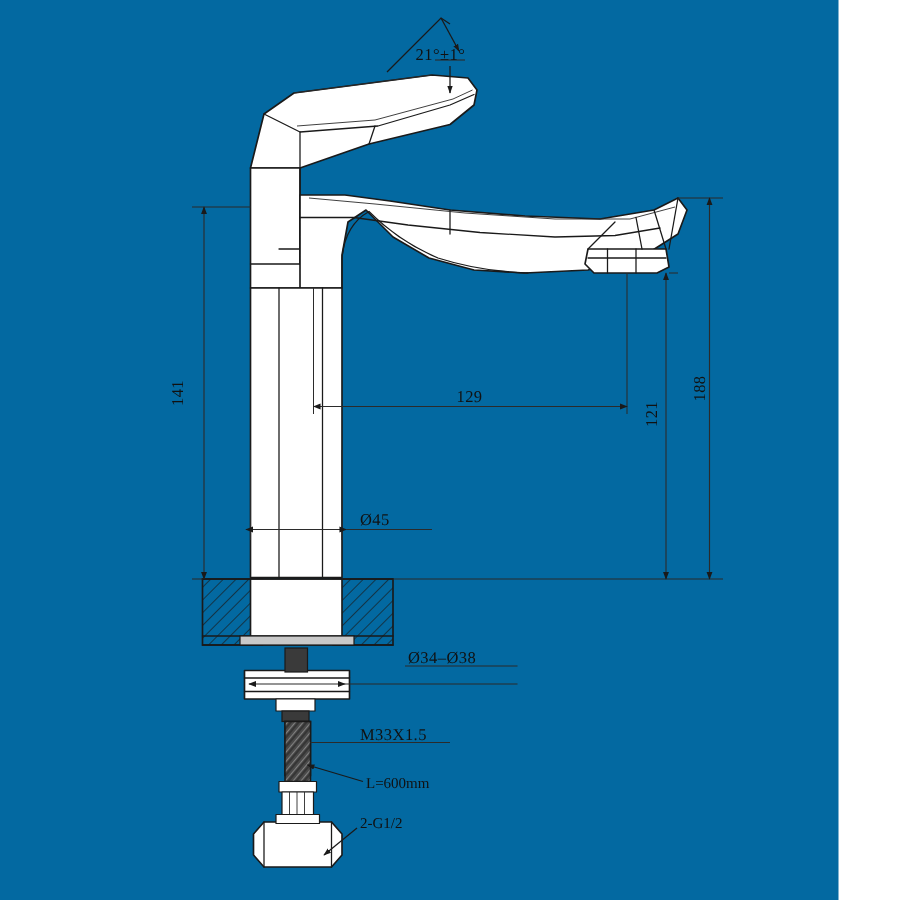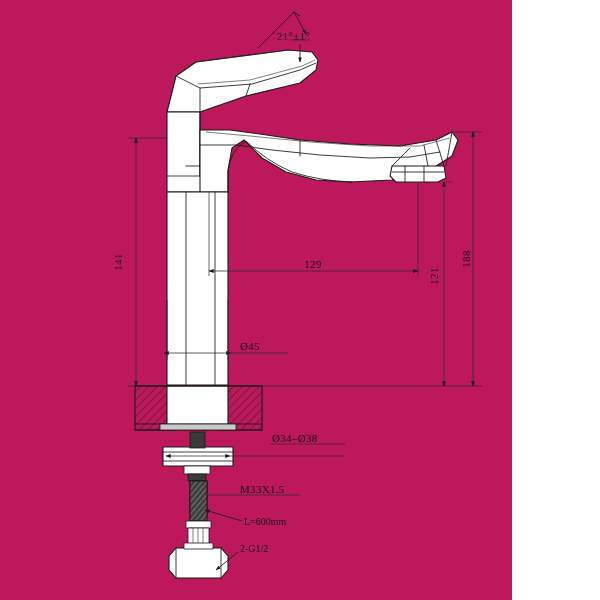--- a/index.html
+++ b/index.html
@@ -9,23 +9,23 @@
     background: #ffffff;
   }
   body {
     width: 600px;
     height: 600px;
     overflow: hidden;
     font-family: "Liberation Serif", serif;
   }
   #drawing-root {
     position: relative;
-    width: 512px;
+    width: 559px;
     height: 600px;
-    background: #be185d;
+    background: #0369a1;
   }
   #drawing-svg {
     position: absolute;
     left: 0;
     top: 0;
     width: 600px;
     height: 600px;
     display: block;
   }
   .dim-text {

